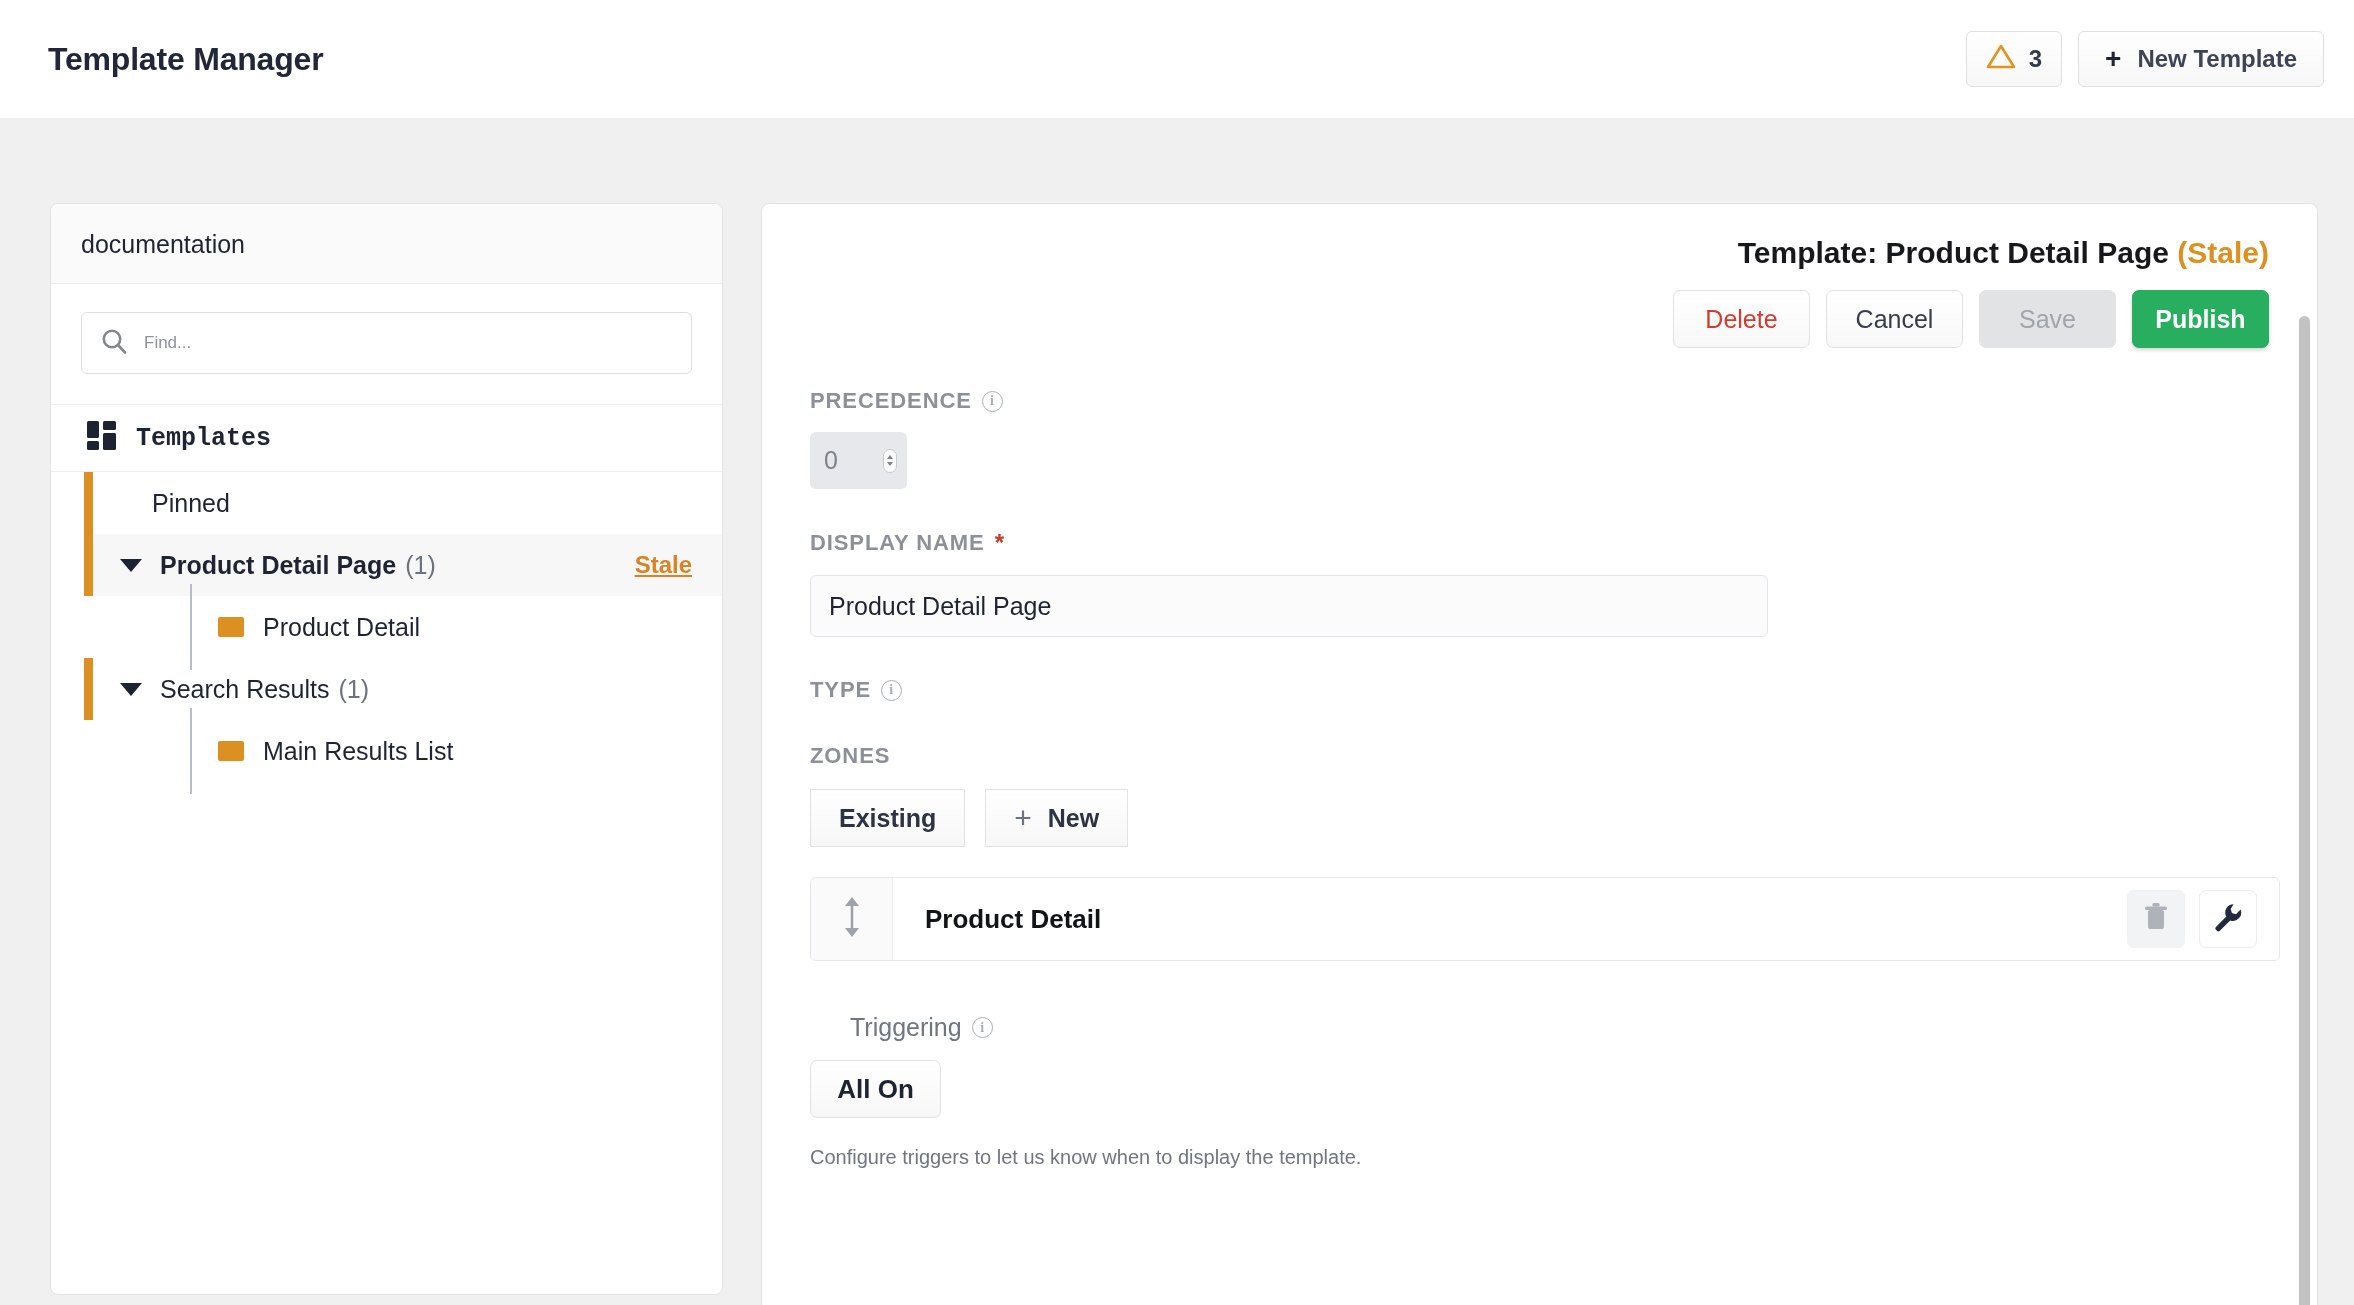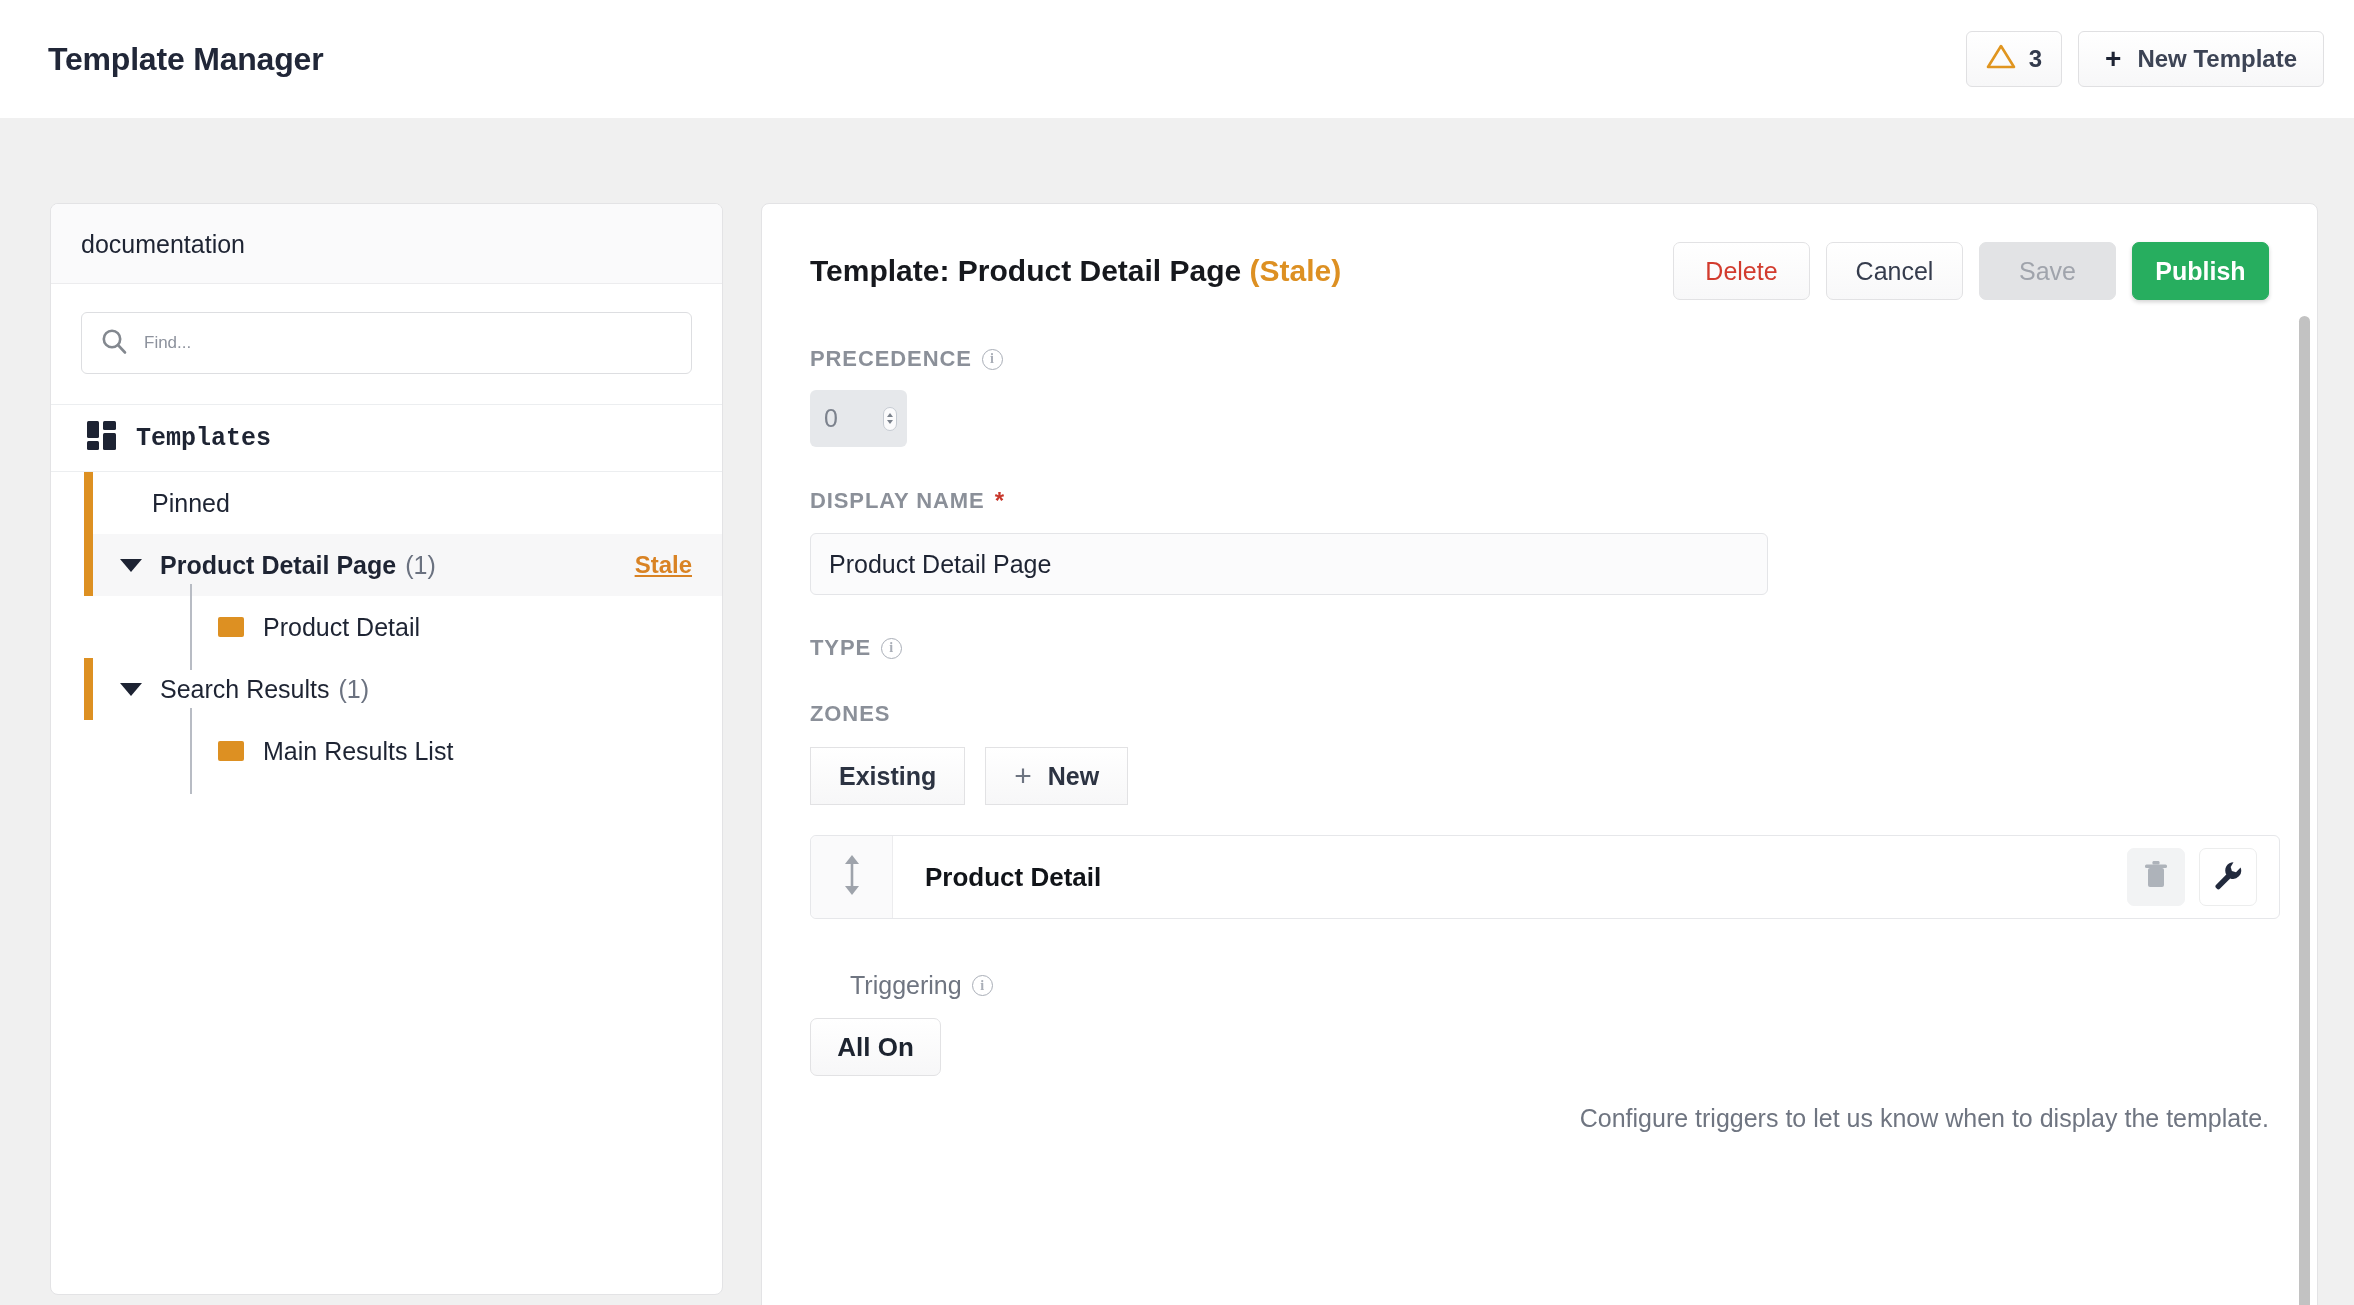--- a/index.html
+++ b/index.html
@@ -185,23 +185,24 @@
     border: 1px solid #e3e3e5;
     border-radius: 8px;
     position: relative;
     overflow: hidden;
     height: 1122px;
   }
   .panel-inner { padding: 32px 48px 0 48px; }
 
   .panel-head {
     display: flex;
-    align-items: center;
+    align-items: flex-end;
     min-height: 70px;
     gap: 20px;
+    flex-direction: column;
   }
   .panel-title {
     font-size: 30px;
     font-weight: bold;
     color: #16181d;
     white-space: nowrap;
   }
   .panel-title .stale-tag { color: #dd9022; font-weight: bold; }
   .panel-head-actions {
     margin-left: auto;
@@ -375,23 +376,22 @@
     background: linear-gradient(#ffffff, #f7f7f8);
     font-size: 26px;
     font-weight: bold;
     color: #1d2430;
     font-family: "Liberation Sans", sans-serif;
     cursor: pointer;
     display: inline-flex; align-items: center; justify-content: center;
   }
   .trigger-help {
     margin-top: 28px;
-    font-size: 25px;
+    font-size: 20px;
     color: #6f7581;
-    text-align: right;
   }
 
   
   .panel-scrollbar {
     position: absolute;
     right: 7px;
     top: 112px;
     bottom: 10px;
     width: 11px;
     border-radius: 6px;

